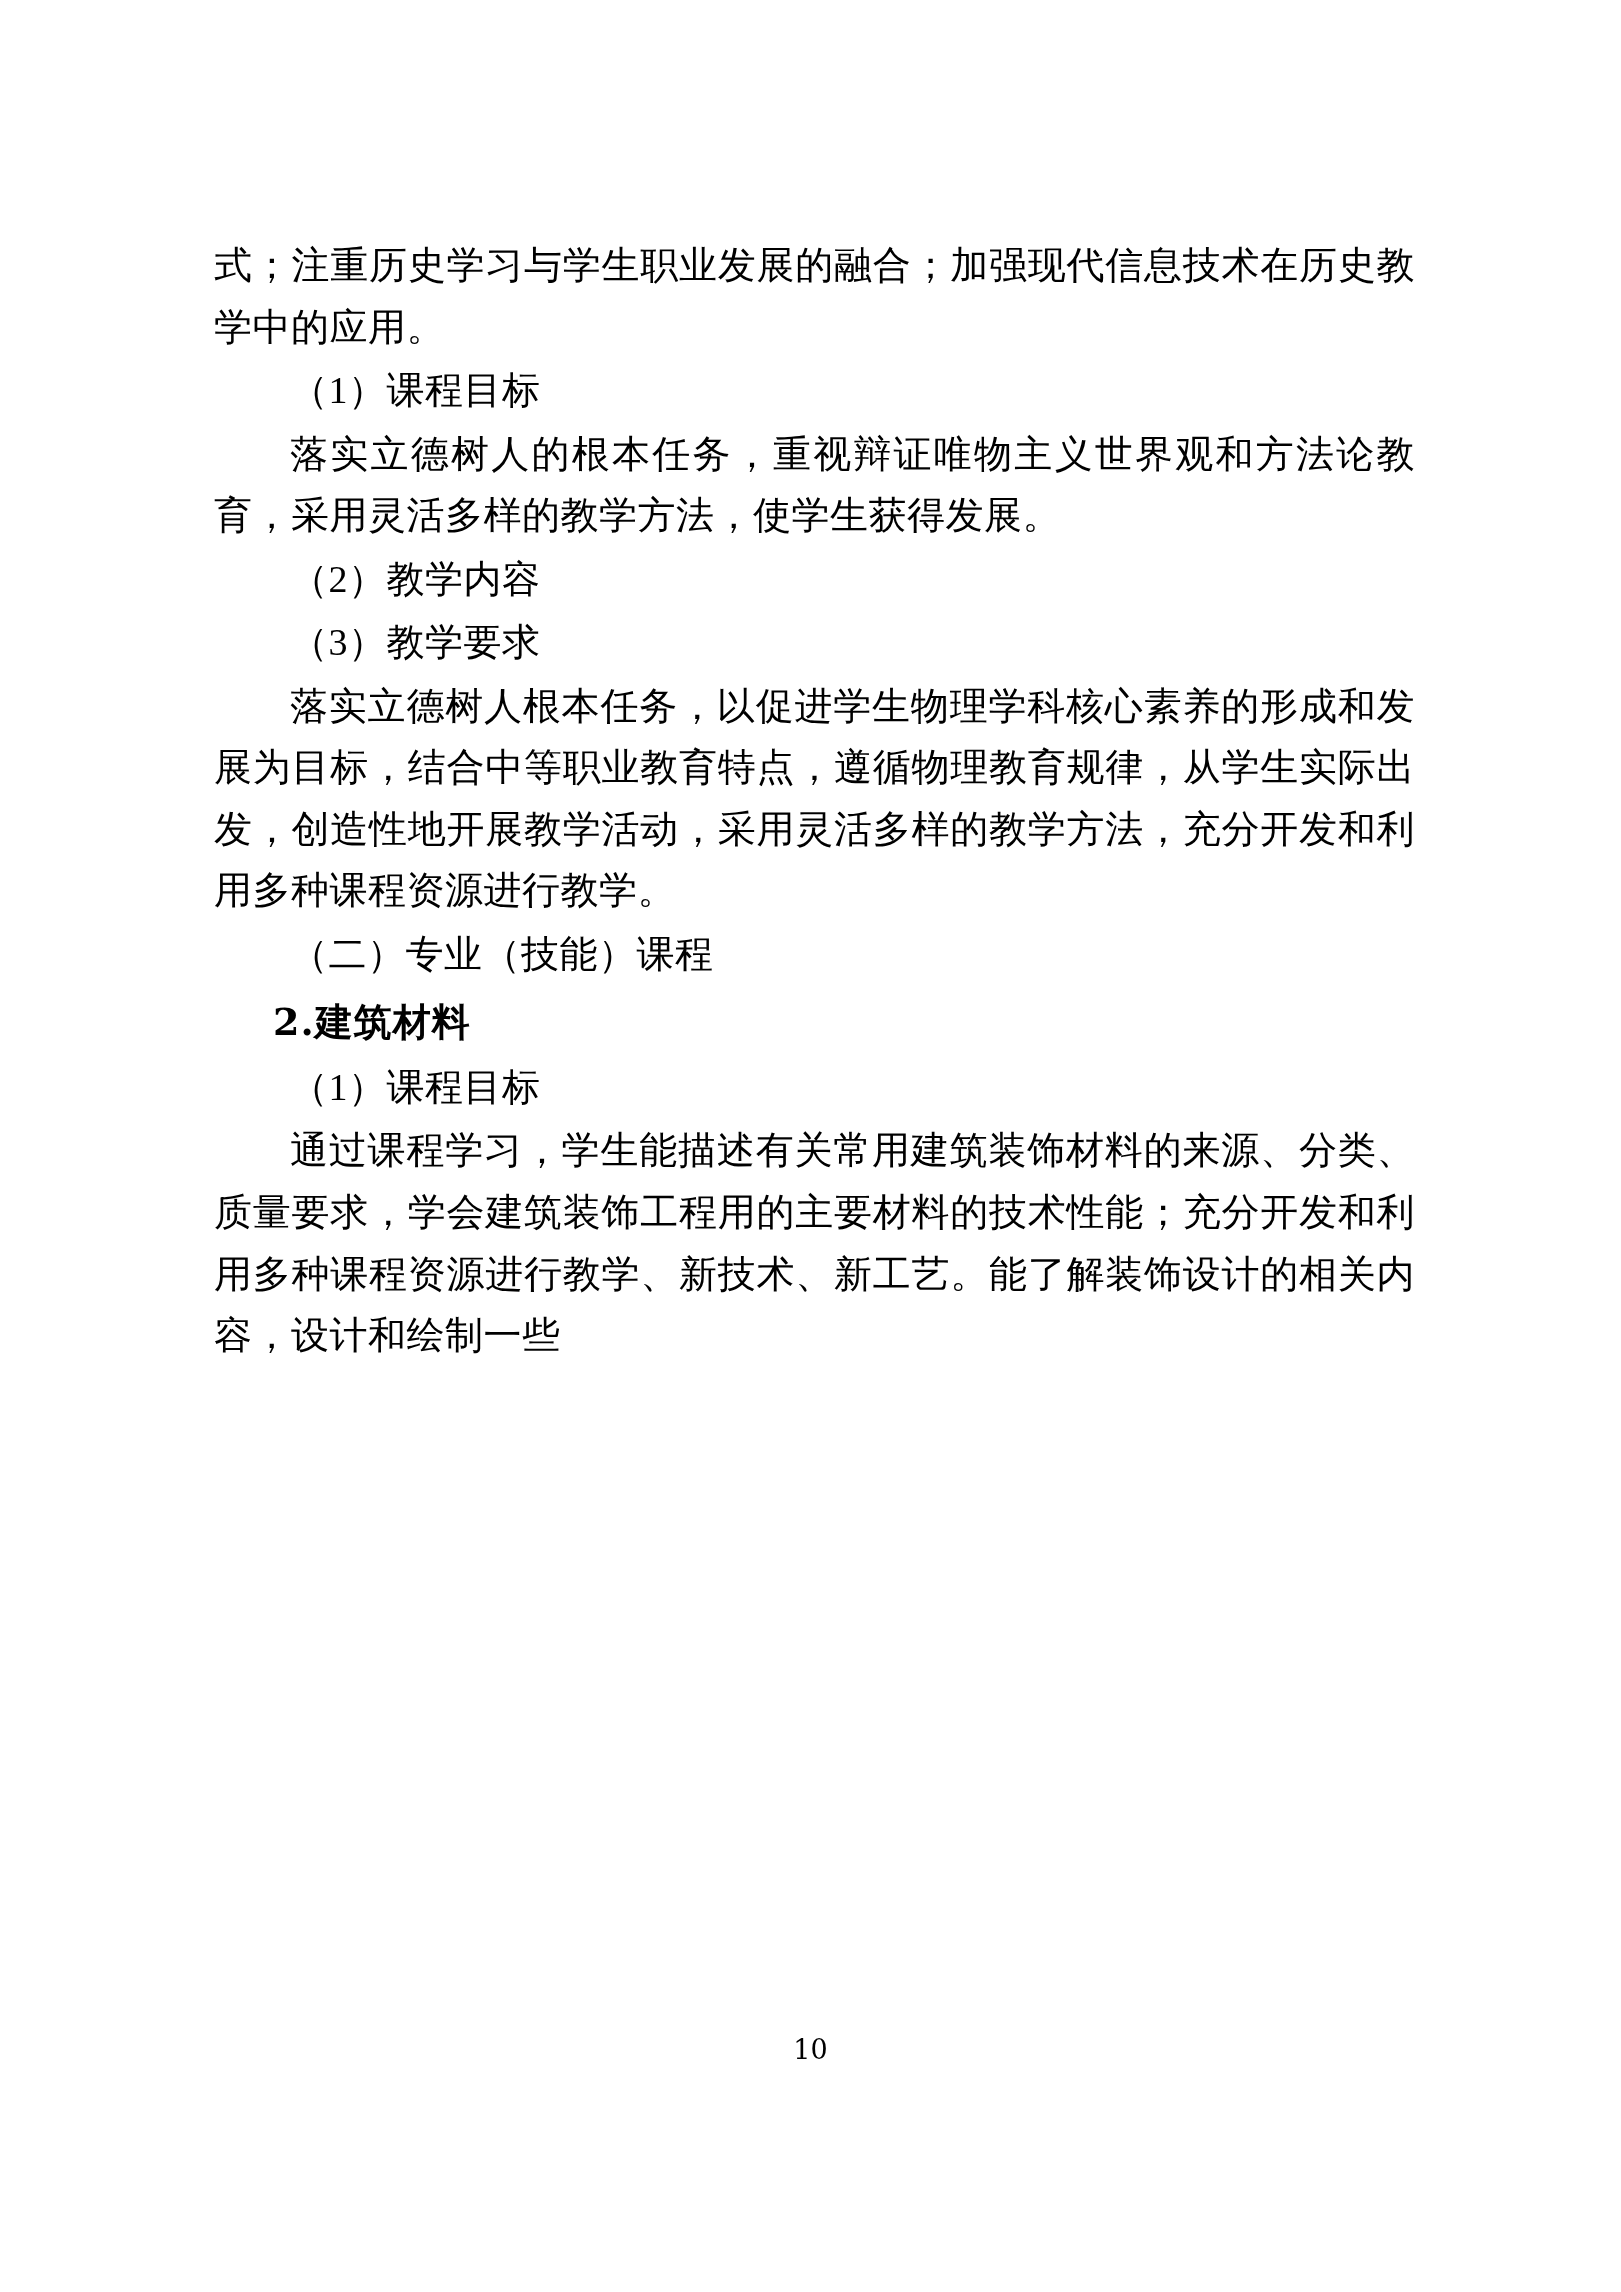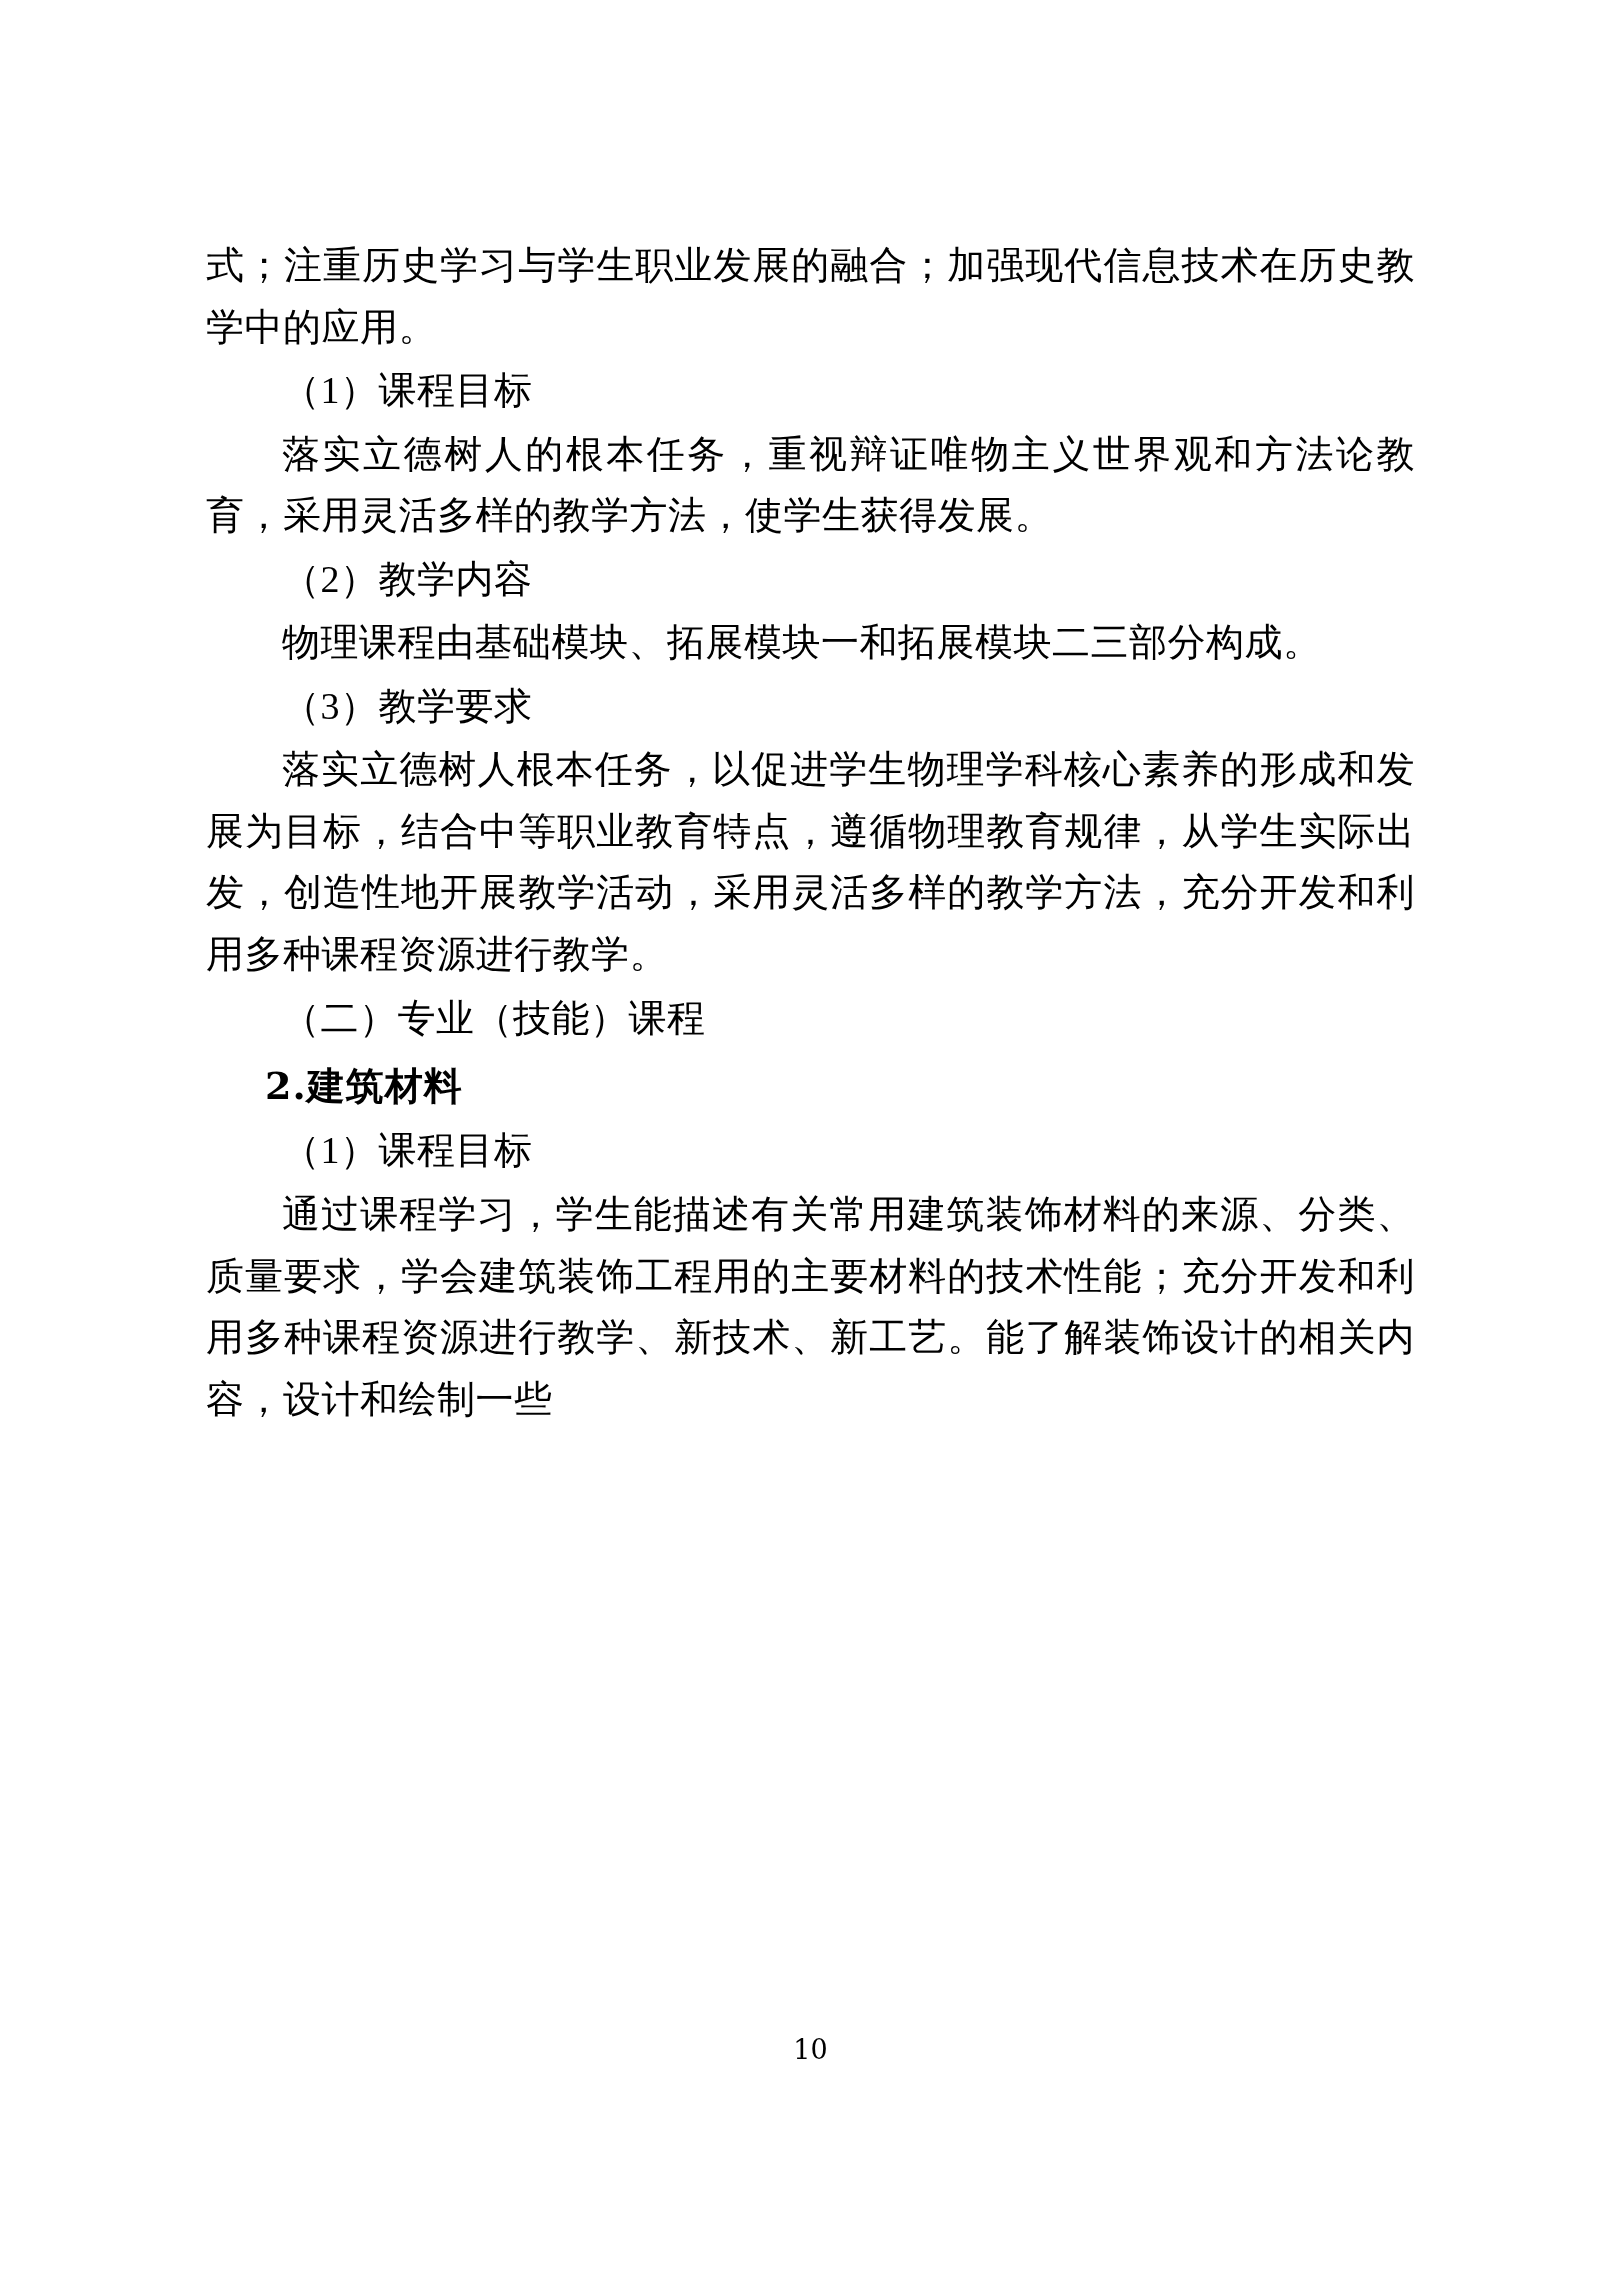--- a/index.html
+++ b/index.html
@@ -25,21 +25,21 @@
     padding: 235px 206px 0 206px;
   }
   .doc-body {
     font-size: 38px;
     line-height: 1.62;
     letter-spacing: 0.5px;
     text-align: justify;
     text-justify: inter-ideograph;
   }
   p {
-    margin: 0 0 2px 0;
+    margin: 0 0 2px 8px;
   }
   .indent {
     text-indent: 76px;
   }
   .heading {
     font-weight: bold;
     text-indent: 76px;
     letter-spacing: 1px;
     margin-top: 3.9px;
     margin-bottom: 3.9px;
@@ -76,21 +76,20 @@
 
     <p class="no-indent">式；注重历史学习与学生职业发展的融合；加强现代信息技术在历史教学中的应用。</p>
 
 
     <p class="section-label">（1）课程目标</p>
 
     <p class="indent">落实立德树人的根本任务，重视辩证唯物主义世界观和方法论教育，采用灵活多样的教学方法，使学生获得发展。</p>
 
     <p class="section-label">（2）教学内容</p>
 
-    <p class="indent">物理课程由基础模块、拓展模块一和拓展模块二三部分构成。</p>
 
     <p class="section-label">（3）教学要求</p>
 
     <p class="indent">落实立德树人根本任务，以促进学生物理学科核心素养的形成和发展为目标，结合中等职业教育特点，遵循物理教育规律，从学生实际出发，创造性地开展教学活动，采用灵活多样的教学方法，充分开发和利用多种课程资源进行教学。</p>
 
     <p class="section-label">（二）专业（技能）课程</p>
 
     <p class="heading-sub">2.建筑材料</p>
 
     <p class="section-label">（1）课程目标</p>

